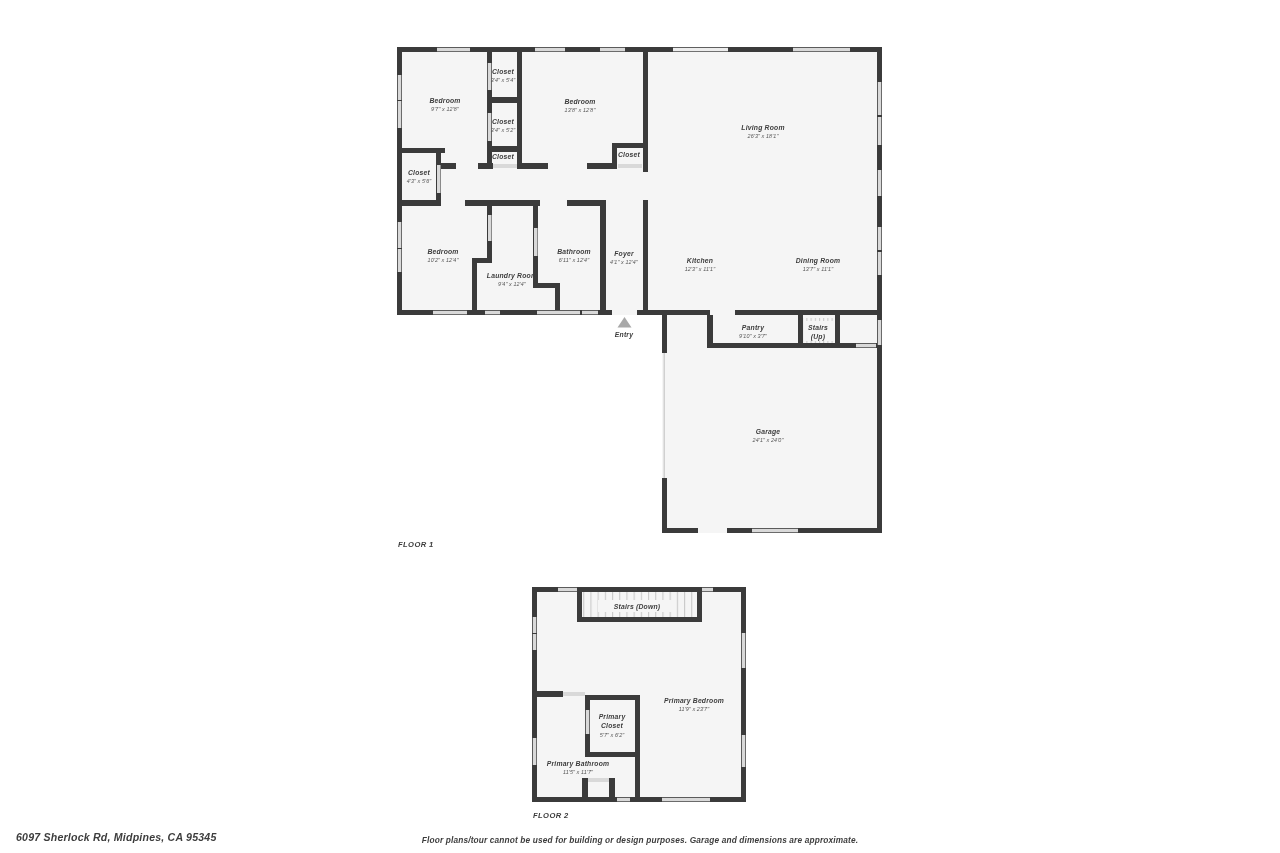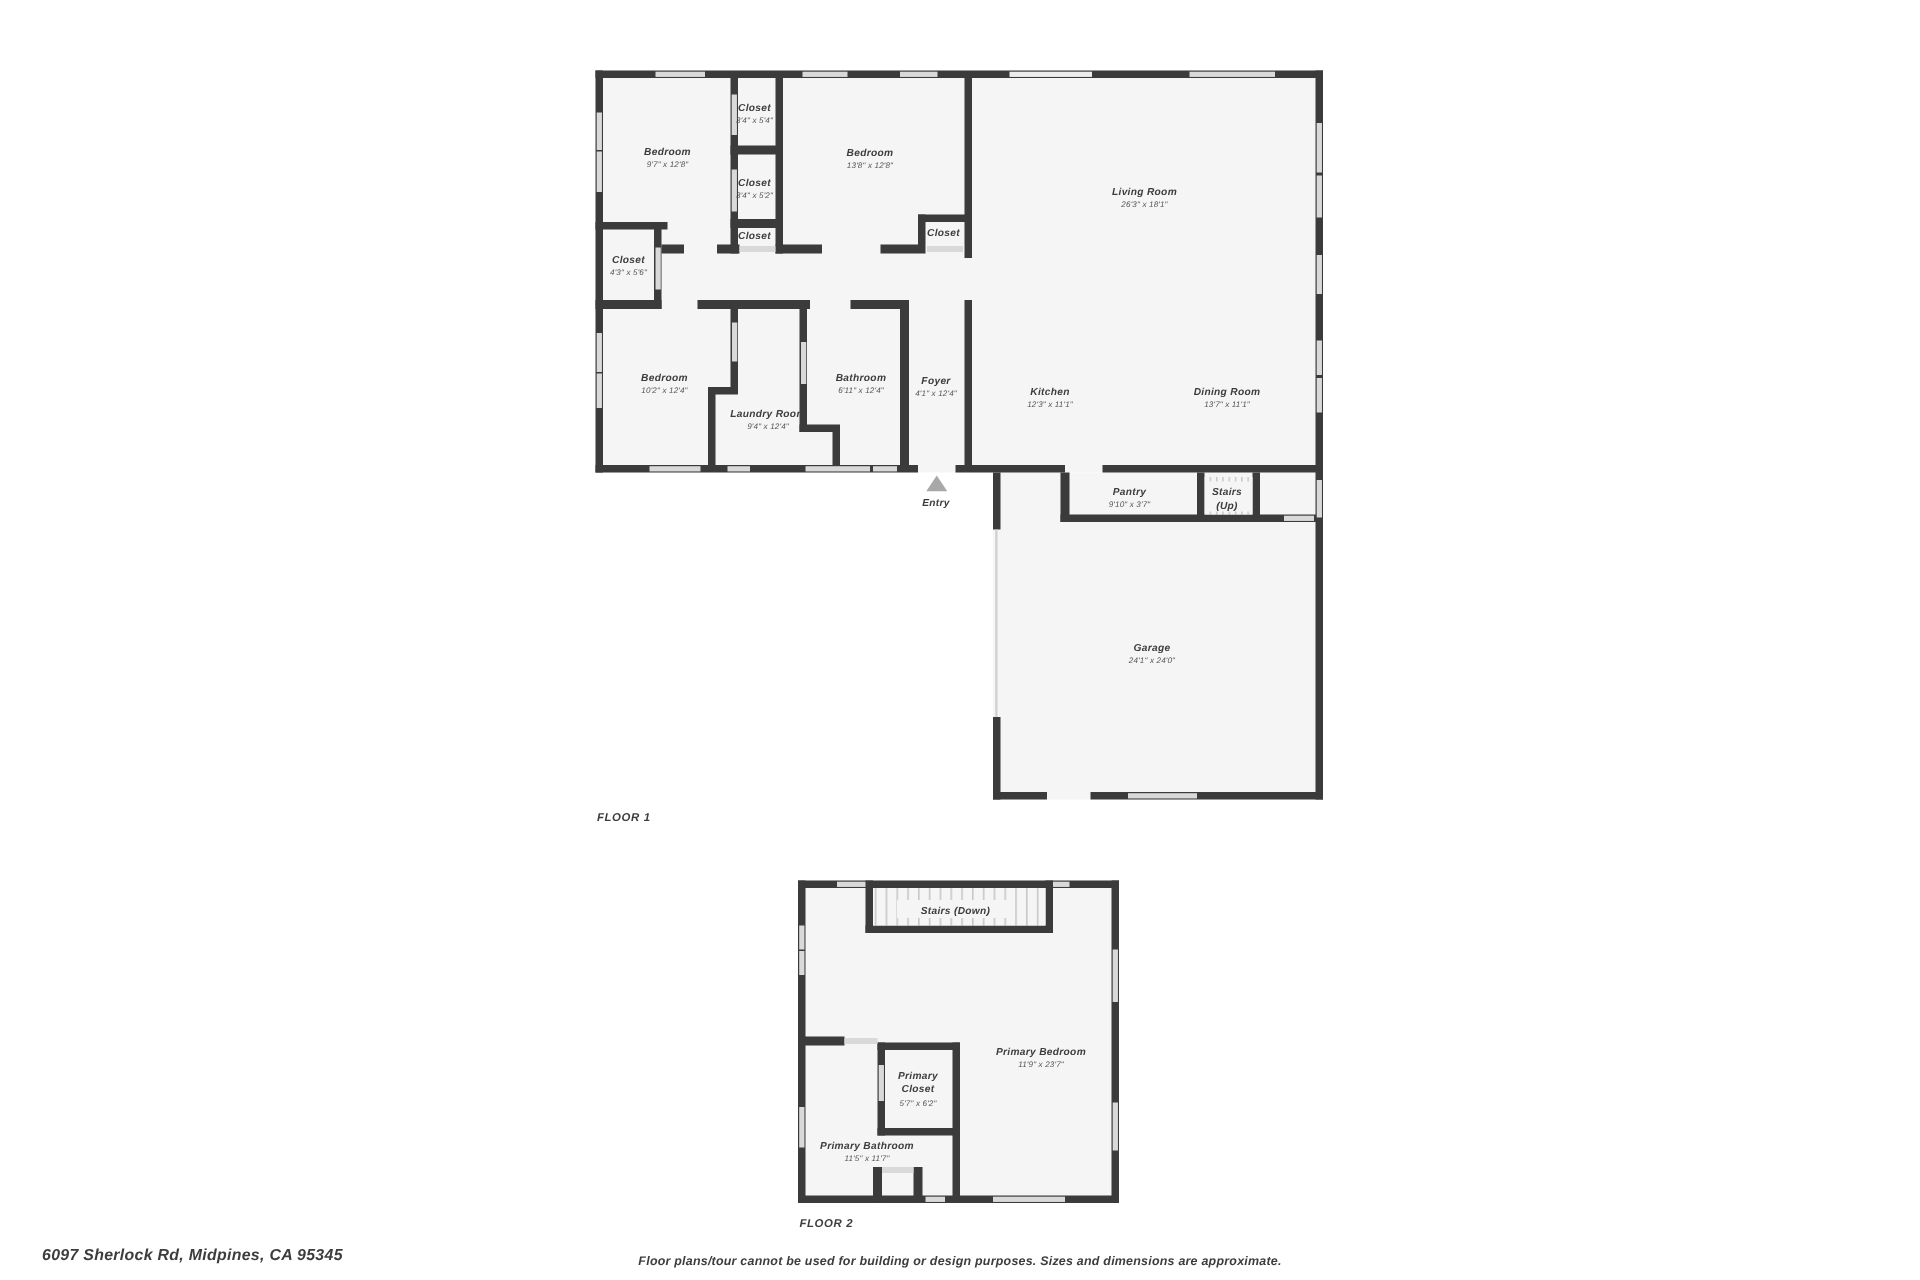--- a/index.html
+++ b/index.html
@@ -8,21 +8,21 @@
   svg{position:absolute;left:0;top:0;}
   svg text{font-family:"Liberation Sans", sans-serif;}
   .rn{font-size:6.8px;font-weight:bold;fill:#3d3d3d;text-anchor:middle;letter-spacing:.2px;}
   .rd{font-size:5.4px;font-weight:normal;fill:#555;text-anchor:middle;letter-spacing:.1px;}
   .floor-label{font-size:7.6px;font-weight:bold;fill:#3d3d3d;letter-spacing:.4px;}
   .wall{fill:#3b3b3b;}
   .win{fill:#d9d9d9;}
   .win-pale{fill:#ededed;}
   .door{fill:#d9d9d9;}
   .labelbg{fill:#f5f5f5;}
-  .address{position:absolute;left:28px;top:831px;font-size:10.6px;font-weight:bold;color:#3d3d3d;letter-spacing:.2px;text-align:center;}
+  .address{position:absolute;left:16px;top:831px;font-size:10.6px;font-weight:bold;color:#3d3d3d;letter-spacing:.2px;text-align:center;}
   .disclaimer{position:absolute;left:0;top:835px;width:1280px;text-align:center;
               font-size:8.3px;font-weight:bold;color:#3d3d3d;letter-spacing:.15px;}
 </style>
 </head>
 <body>
 
 <div class="page">
 
   <svg viewBox="0 0 1280 853" width="1280" height="853">
     <defs>
@@ -263,14 +263,14 @@
           <text class="rn" x="578" y="766">Primary Bathroom</text>
           <text class="rd" x="578" y="774">11'5" x 11'7"</text>
         </g>
       </g>
 
       <text class="floor-label" x="533" y="818">FLOOR 2</text>
     </g>
   </svg>
 
   <div class="address">6097 Sherlock Rd, Midpines, CA 95345</div>
-  <div class="disclaimer">Floor plans/tour cannot be used for building or design purposes. Sizes and dimensions are approximate.</div>
+  <div class="disclaimer">Floor plans/tour cannot be used for building or design purposes. Garage and dimensions are approximate.</div>
 </div>
 
 </body></html>

